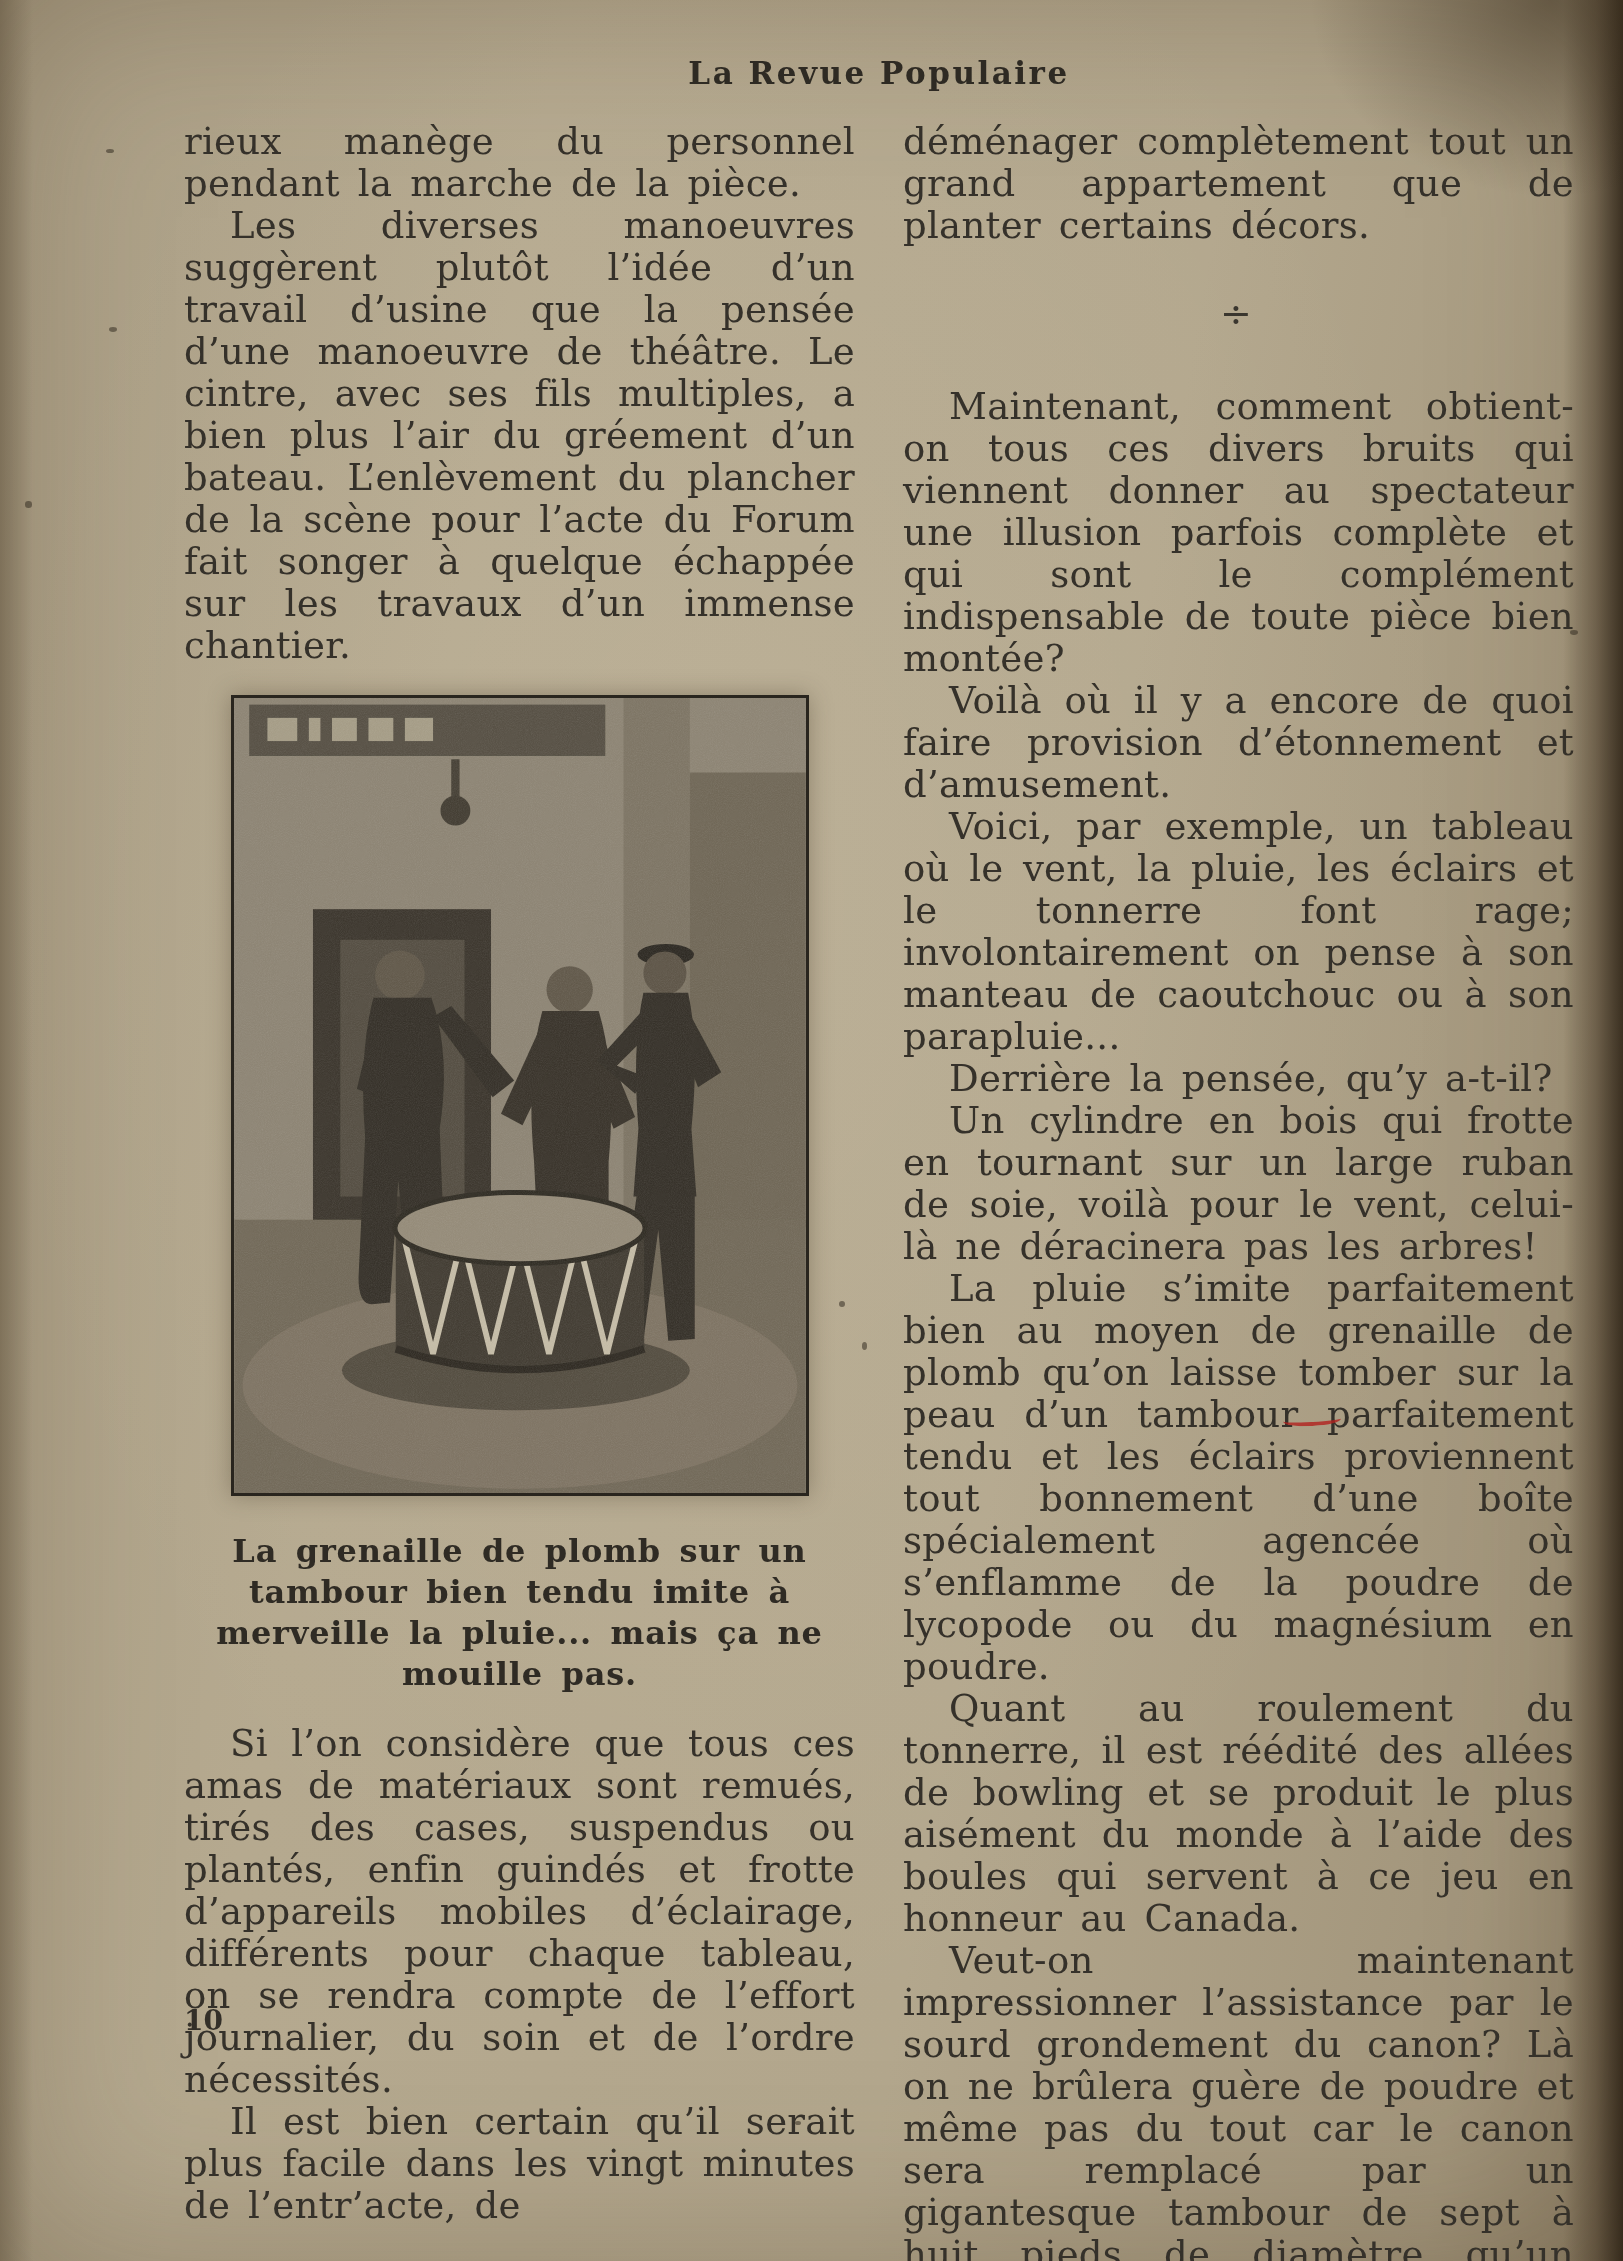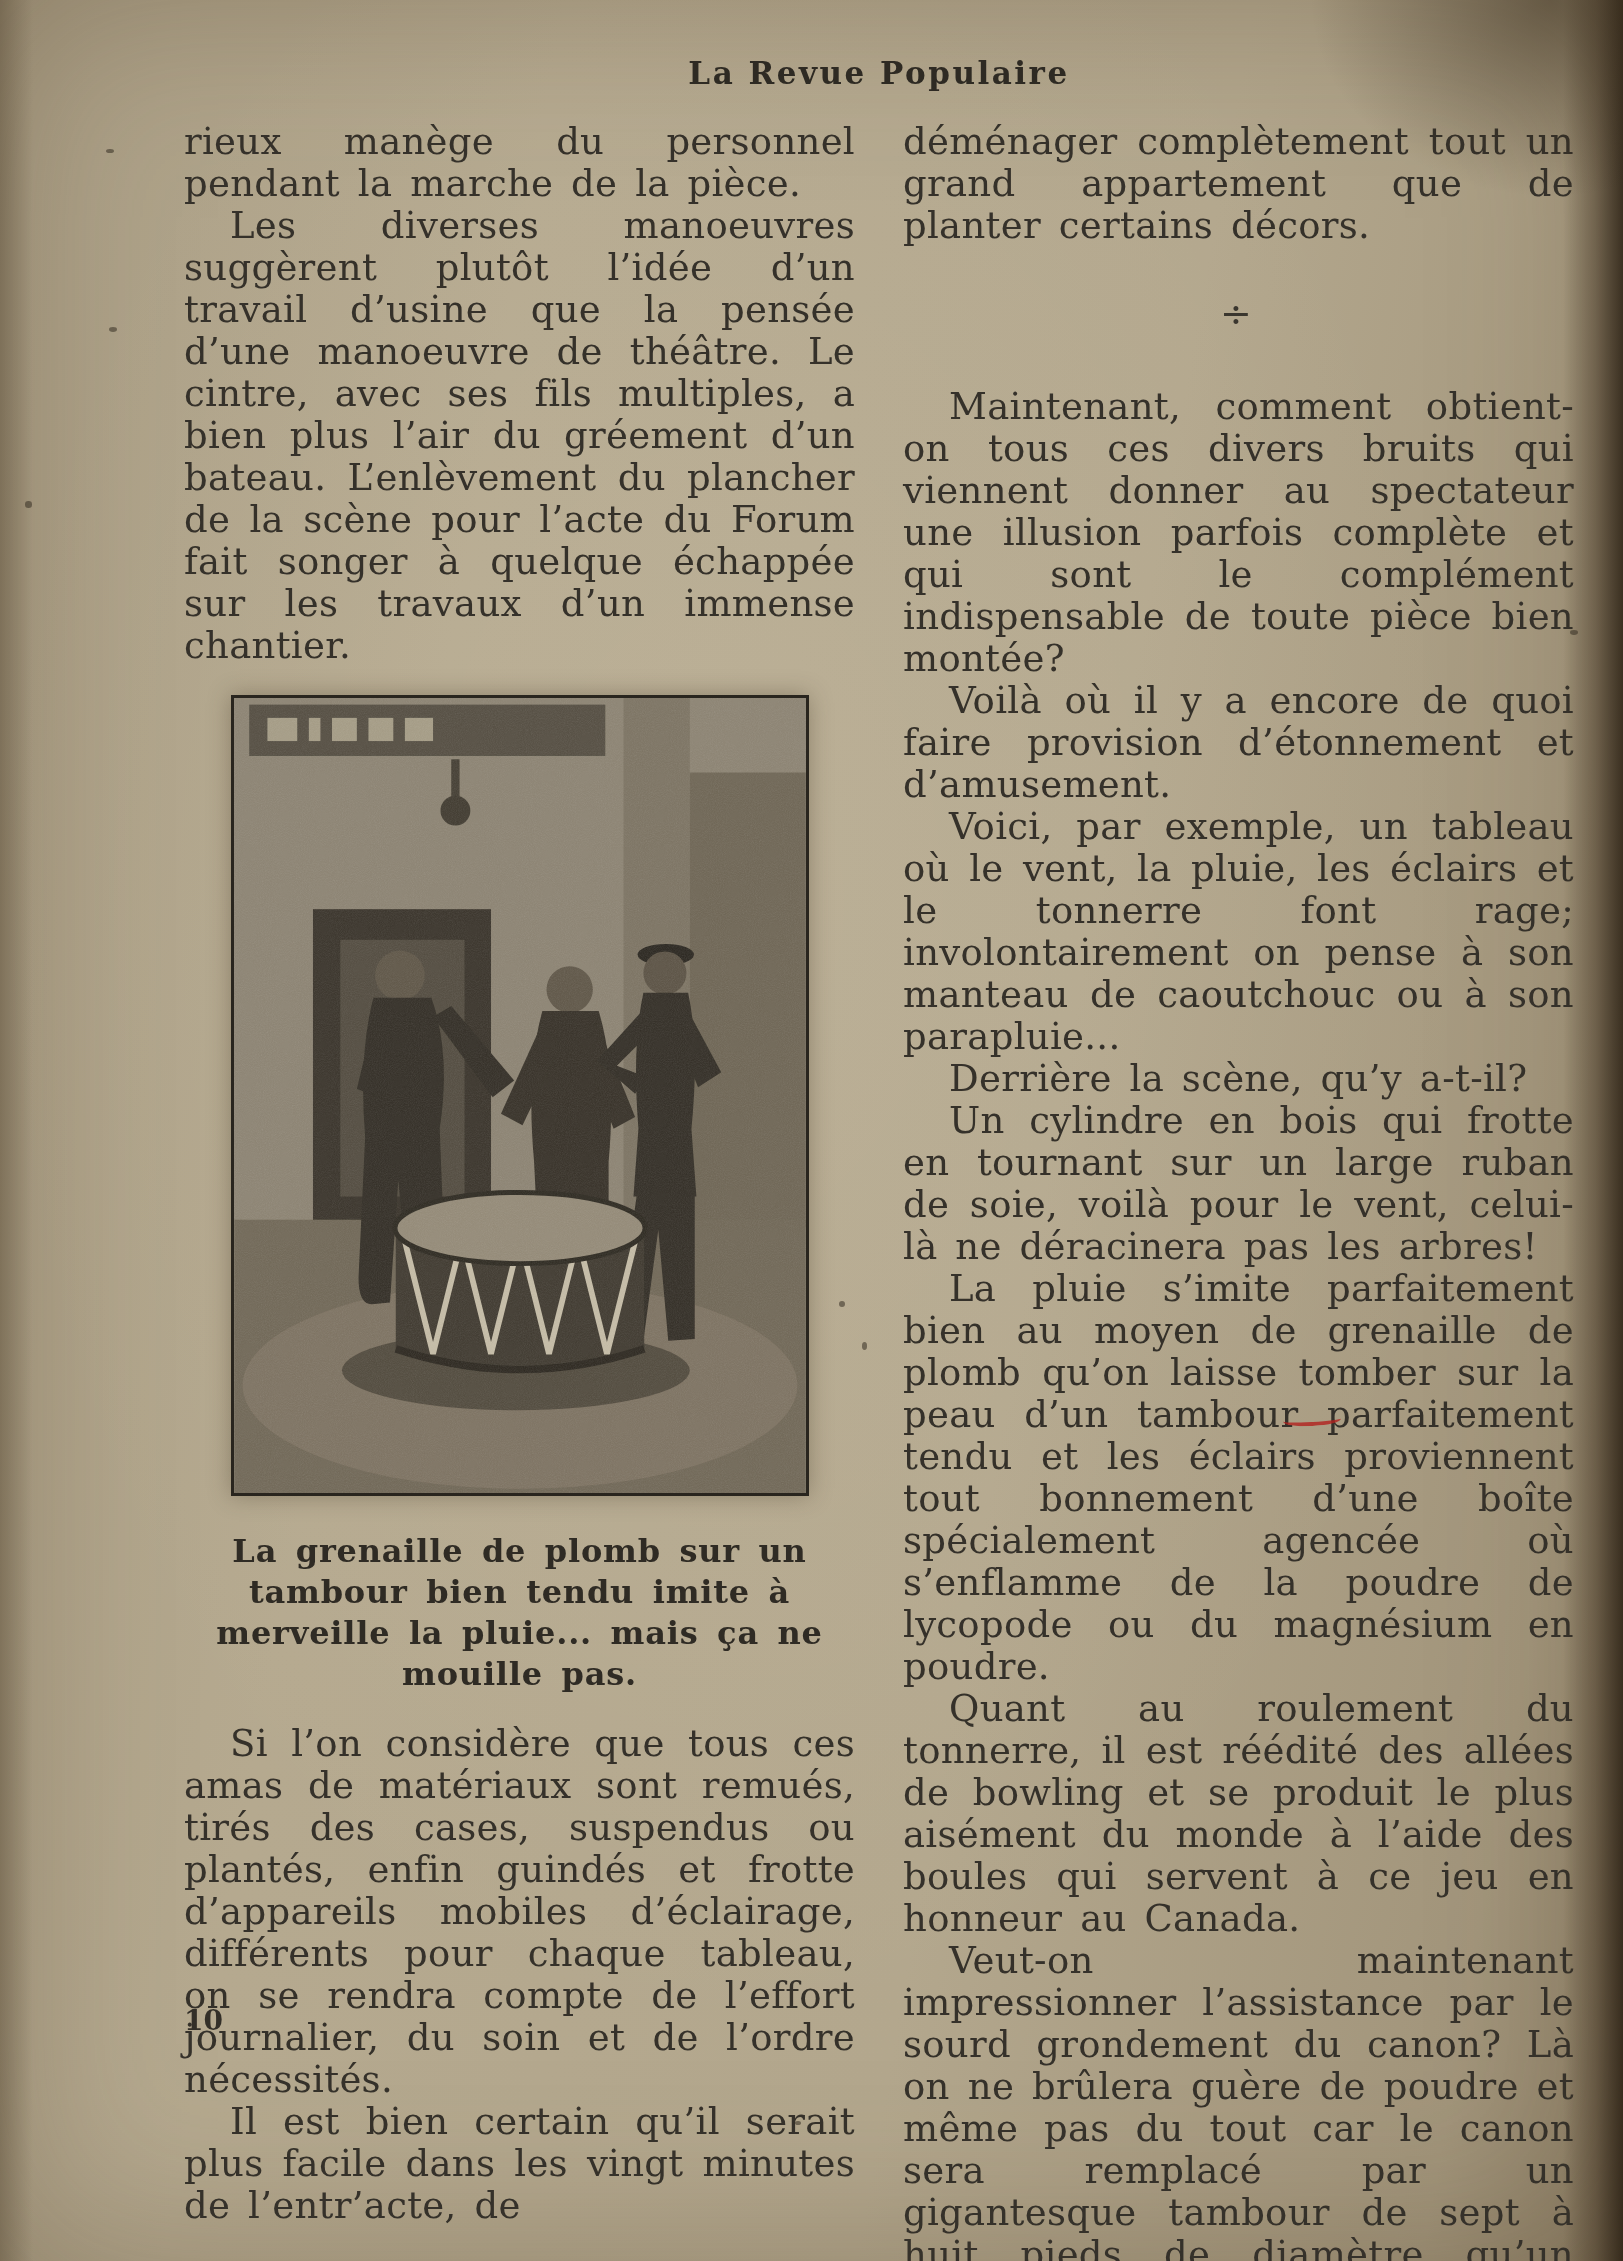--- a/index.html
+++ b/index.html
@@ -187,21 +187,21 @@
         <p class="body-par">Si l’on considère que tous ces amas de matériaux sont remués, tirés des cases, suspendus ou plantés, enfin guindés et frotte d’appareils mobiles d’éclairage, différents pour chaque tableau, on se rendra compte de l’effort journalier, du soin et de l’ordre nécessités.</p>
         <p class="body-par">Il est bien certain qu’il serait plus facile dans les vingt minutes de l’entr’acte, de</p>
       </div>
 
       <div class="col">
         <p class="body-par noindent">déménager complètement tout un grand appartement que de planter certains décors.</p>
         <div class="divider">÷</div>
         <p class="body-par">Maintenant, comment obtient-on tous ces divers bruits qui viennent donner au spectateur une illusion parfois complète et qui sont le complément indispensable de toute pièce bien montée?</p>
         <p class="body-par">Voilà où il y a encore de quoi faire provision d’étonnement et d’amusement.</p>
         <p class="body-par">Voici, par exemple, un tableau où le vent, la pluie, les éclairs et le tonnerre font rage; involontairement on pense à son manteau de caoutchouc ou à son parapluie...</p>
-        <p class="body-par">Derrière la scène, qu’y a-t-il?</p>
+        <p class="body-par">Derrière la pensée, qu’y a-t-il?</p>
         <p class="body-par">Un cylindre en bois qui frotte en tournant sur un large ruban de soie, voilà pour le vent, celui-là ne déracinera pas les arbres!</p>
         <p class="body-par">La pluie s’imite parfaitement bien au moyen de grenaille de plomb qu’on laisse tomber sur la peau d’un tambour parfaitement tendu et les éclairs proviennent tout bonnement d’une boîte spécialement agencée où s’enflamme de la poudre de lycopode ou du magnésium en poudre.</p>
         <p class="body-par">Quant au roulement du tonnerre, il est réédité des allées de bowling et se produit le plus aisément du monde à l’aide des boules qui servent à ce jeu en honneur au Canada.</p>
         <p class="body-par">Veut-on maintenant impressionner l’assistance par le sourd grondement du canon? Là on ne brûlera guère de poudre et même pas du tout car le canon sera remplacé par un gigantesque tambour de sept à huit pieds de diamètre qu’un ‘‘artiste’’ dans le genre saura faire résonner de façon à passer par toute la gamme vo-</p>
       </div>
 
     </div>
   </div>
 
   <div class="page-number">10</div>

